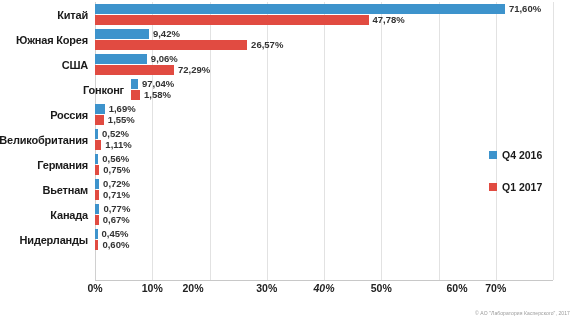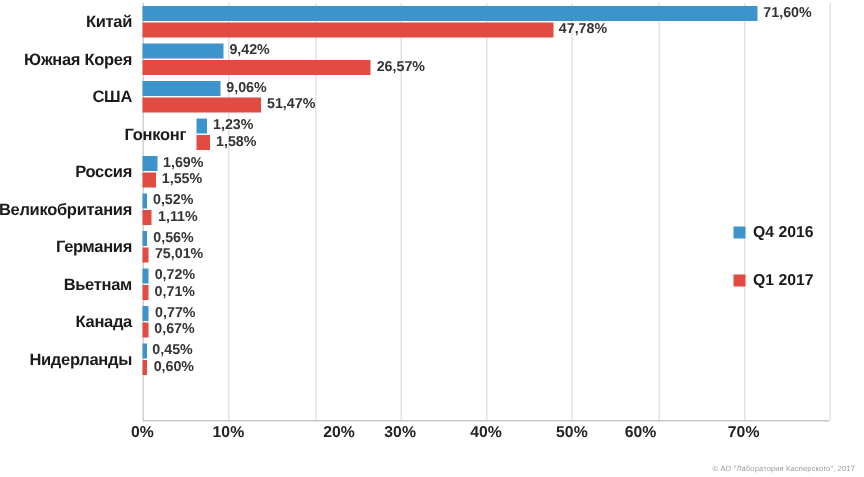--- a/index.html
+++ b/index.html
@@ -206,30 +206,30 @@
       </div>
       <div class="cat-row" style="top: 52px;">
         <div class="cat-label">США</div>
         <div class="bars">
           <div class="bar-line series-0">
             <div class="bar c0" title="США — Q4 2016: 9,06%" style="width: 51.8685px; background: rgb(61, 147, 204);"></div>
             <span class="bar-value">9,06%</span>
           </div>
           <div class="bar-line series-1">
             <div class="bar c1" title="США — Q1 2017: 13,80%" style="width: 79.005px; background: rgb(225, 75, 65);"></div>
-            <span class="bar-value">51,47%</span>
+            <span class="bar-value">72,29%</span>
           </div>
         </div>
       </div>
       <div class="cat-row" style="top: 77px; margin-left: 36px;">
         <div class="cat-label">Гонконг</div>
         <div class="bars">
           <div class="bar-line series-0">
             <div class="bar c0" title="Гонконг — Q4 2016: 1,23%" style="width: 7.04175px; background: rgb(61, 147, 204);"></div>
-            <span class="bar-value">1,23%</span>
+            <span class="bar-value">97,04%</span>
           </div>
           <div class="bar-line series-1">
             <div class="bar c1" title="Гонконг — Q1 2017: 1,58%" style="width: 9.0455px; background: rgb(225, 75, 65);"></div>
             <span class="bar-value">1,58%</span>
           </div>
         </div>
       </div>
       <div class="cat-row" style="top: 102px;">
         <div class="cat-label">Россия</div>
         <div class="bars">
@@ -258,21 +258,21 @@
       </div>
       <div class="cat-row" style="top: 152px;">
         <div class="cat-label">Германия</div>
         <div class="bars">
           <div class="bar-line series-0">
             <div class="bar c0" title="Германия — Q4 2016: 0,56%" style="width: 3.206px; background: rgb(61, 147, 204);"></div>
             <span class="bar-value">0,56%</span>
           </div>
           <div class="bar-line series-1">
             <div class="bar c1" title="Германия — Q1 2017: 0,75%" style="width: 4.29375px; background: rgb(225, 75, 65);"></div>
-            <span class="bar-value">75,01%</span>
+            <span class="bar-value">0,75%</span>
           </div>
         </div>
       </div>
       <div class="cat-row" style="top: 177px;">
         <div class="cat-label">Вьетнам</div>
         <div class="bars">
           <div class="bar-line series-0">
             <div class="bar c0" title="Вьетнам — Q4 2016: 0,72%" style="width: 4.122px; background: rgb(61, 147, 204);"></div>
             <span class="bar-value">0,72%</span>
           </div>
@@ -307,25 +307,25 @@
             <span class="bar-value">0,60%</span>
           </div>
         </div>
       </div>
     </div>
 
   <div id="axis-line"></div>
   <div id="x-axis">
       <div class="xtick" style="left: 0px;">0%</div>
       <div class="xtick" style="left: 57.25px;">10%</div>
-      <div class="xtick" style="left: 131px;">20%</div>
+      <div class="xtick" style="left: 98px;">20%</div>
       <div class="xtick" style="left: 171.75px;">30%</div>
-      <div class="xtick" style="left: 229px;">40%</div>
+      <div class="xtick" style="left: 229px; font-style: italic;">40%</div>
       <div class="xtick" style="left: 286.25px;">50%</div>
-      <div class="xtick" style="left: 332px;">60%</div>
+      <div class="xtick" style="left: 362px;">60%</div>
       <div class="xtick" style="left: 400.75px;">70%</div>
       <div class="xtick" style="left: 458px; margin-left: 47px;">80%</div>
     </div>
 
   <div id="legend">
       <div class="legend-item">
         <span class="legend-swatch" style="background: rgb(61, 147, 204);"></span>
         <span class="legend-label">Q4 2016</span>
       </div>
       <div class="legend-item">

